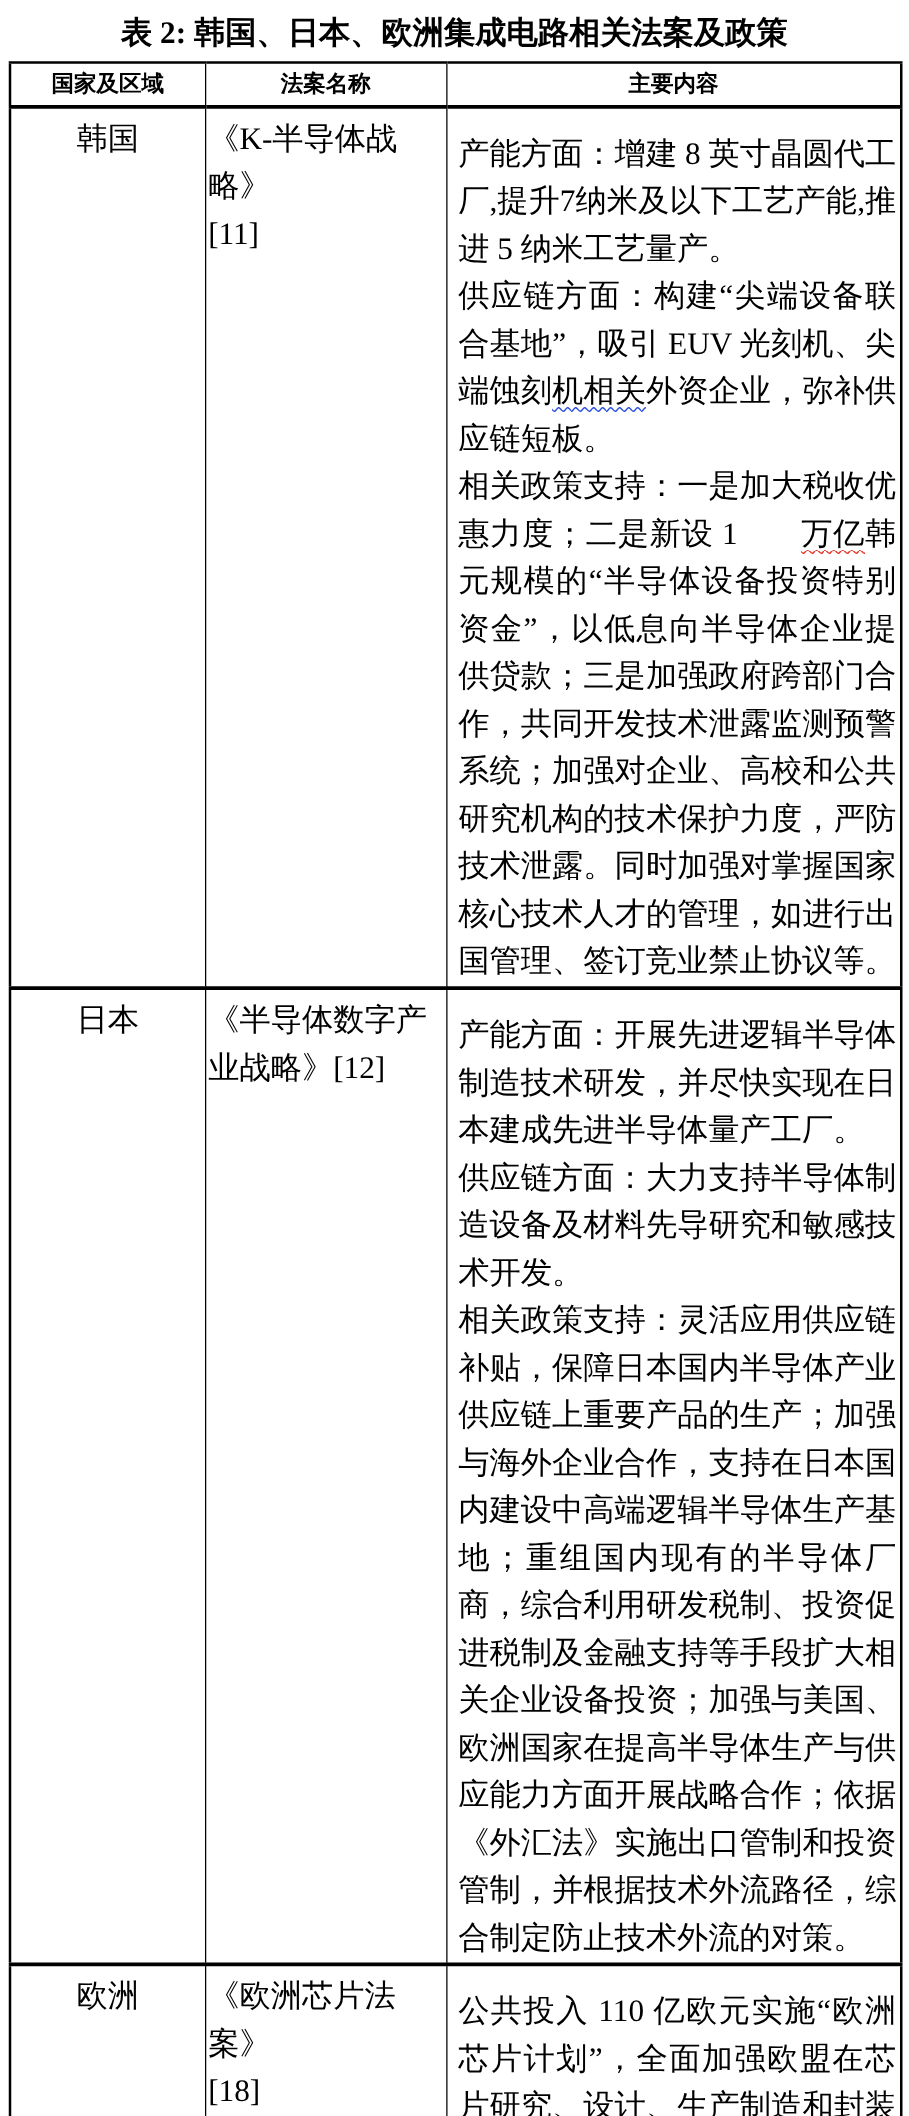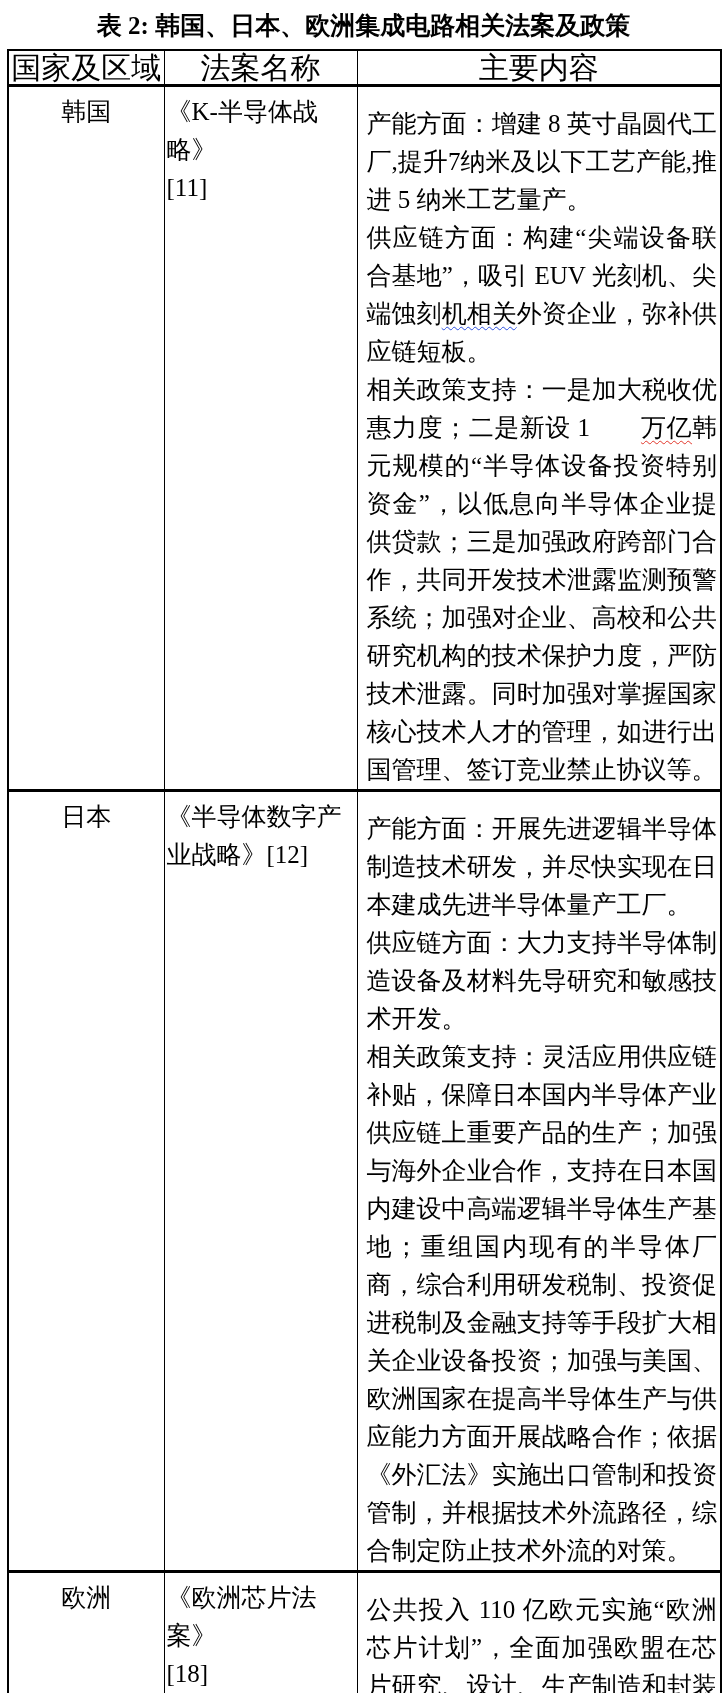--- a/index.html
+++ b/index.html
@@ -23,22 +23,22 @@
     margin-left:7px;
     border:2px solid #000;
   }
   col.c-region{width:156px;}
   col.c-law{width:193px;}
   col.c-content{width:364px;}
   thead th{
     border:1px solid #000;
     border-bottom:3px solid #000;
     border-top:2px solid #000;
-    font-weight:normal;
-    font-size:30px;
+    font-weight:bold;
+    font-size:18px;
     height:33px;
     line-height:33px;
     padding:0;
   }
   tbody td{
     border:1px solid #000;
     vertical-align:top;
     font-size:25px;
     line-height:38px;
   }

